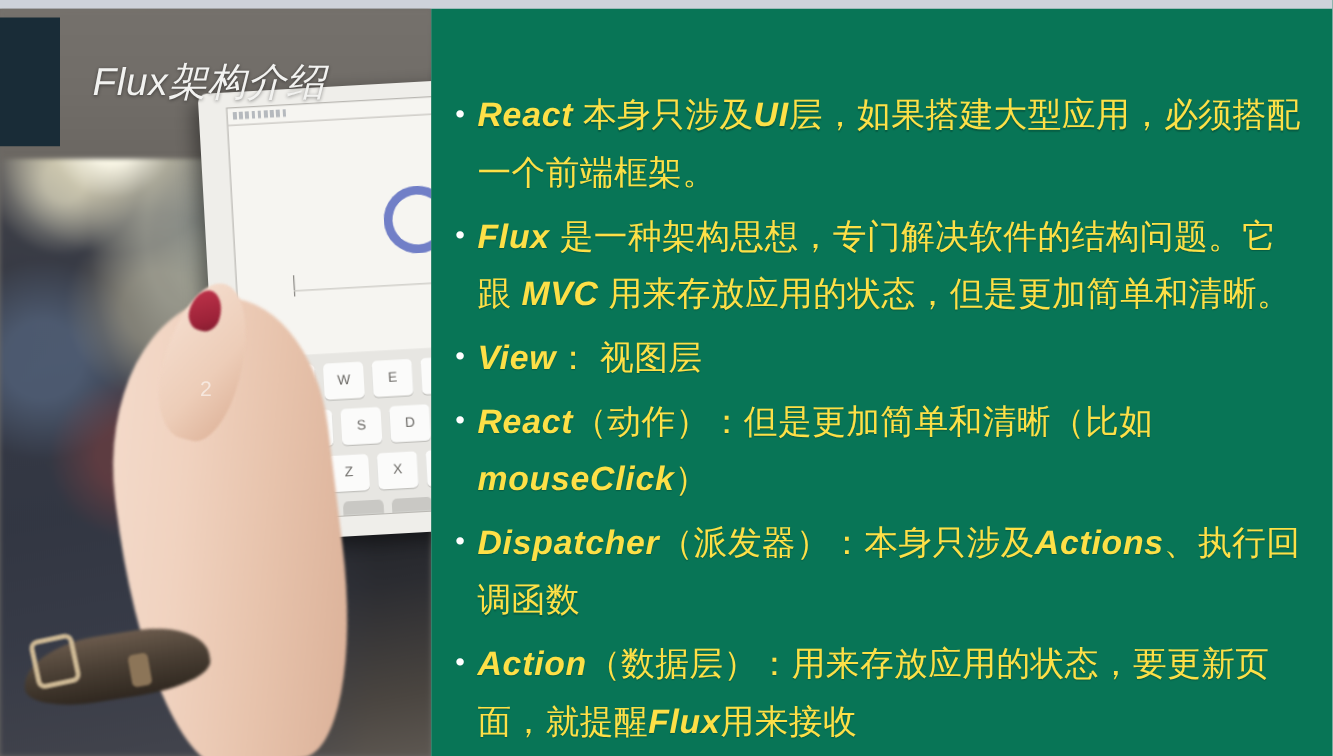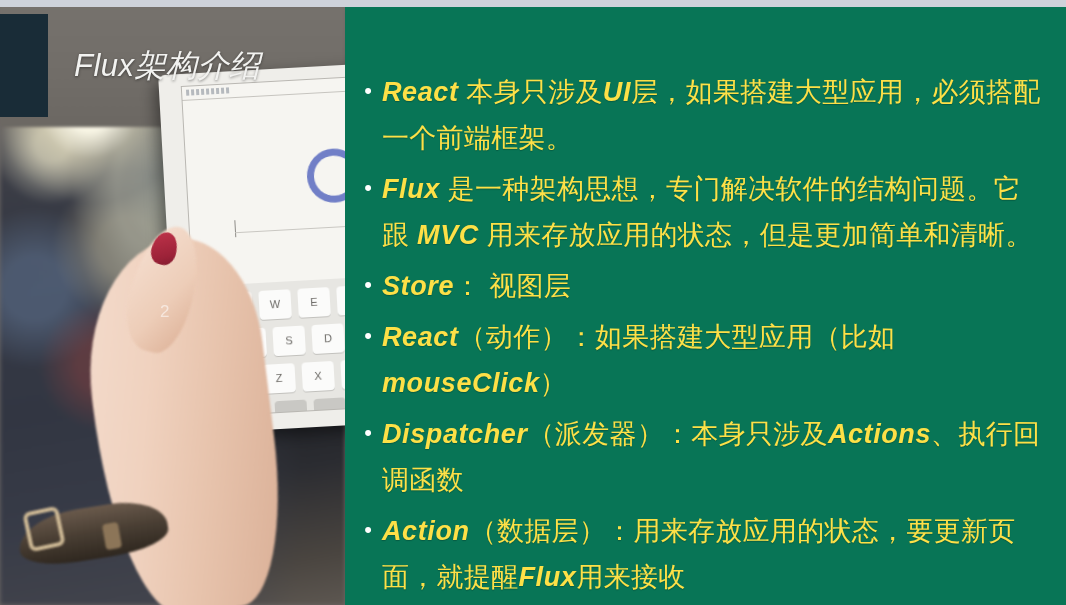--- a/index.html
+++ b/index.html
@@ -269,25 +269,25 @@
         <div class="bullet-row">
           <div class="bullet-dot">•</div>
           <div class="bullet-text"><span class="lat">React</span><span> 本身只涉及</span><span class="lat">UI</span><span>层，如果搭建大型应用，必须搭配一个前端框架。</span></div>
         </div>
         <div class="bullet-row">
           <div class="bullet-dot">•</div>
           <div class="bullet-text"><span class="lat">Flux</span><span> 是一种架构思想，专门解决软件的结构问题。它跟 </span><span class="lat">MVC</span><span> 用来存放应用的状态，但是更加简单和清晰。</span></div>
         </div>
         <div class="bullet-row">
           <div class="bullet-dot">•</div>
-          <div class="bullet-text"><span class="lat">Store</span><span>： 视图层</span></div>
-        </div>
-        <div class="bullet-row">
-          <div class="bullet-dot">•</div>
-          <div class="bullet-text"><span class="lat">React</span><span>（动作）：如果搭建大型应用（比如 </span><span class="lat">mouseClick</span><span>）</span></div>
+          <div class="bullet-text"><span class="lat">View</span><span>： 视图层</span></div>
+        </div>
+        <div class="bullet-row">
+          <div class="bullet-dot">•</div>
+          <div class="bullet-text"><span class="lat">React</span><span>（动作）：但是更加简单和清晰（比如 </span><span class="lat">mouseClick</span><span>）</span></div>
         </div>
         <div class="bullet-row">
           <div class="bullet-dot">•</div>
           <div class="bullet-text"><span class="lat">Dispatcher</span><span>（派发器）：本身只涉及</span><span class="lat">Actions</span><span>、执行回调函数</span></div>
         </div>
         <div class="bullet-row">
           <div class="bullet-dot">•</div>
           <div class="bullet-text"><span class="lat">Action</span><span>（数据层）：用来存放应用的状态，要更新页面，就提醒</span><span class="lat">Flux</span><span>用来接收</span></div>
         </div>
       </div>

